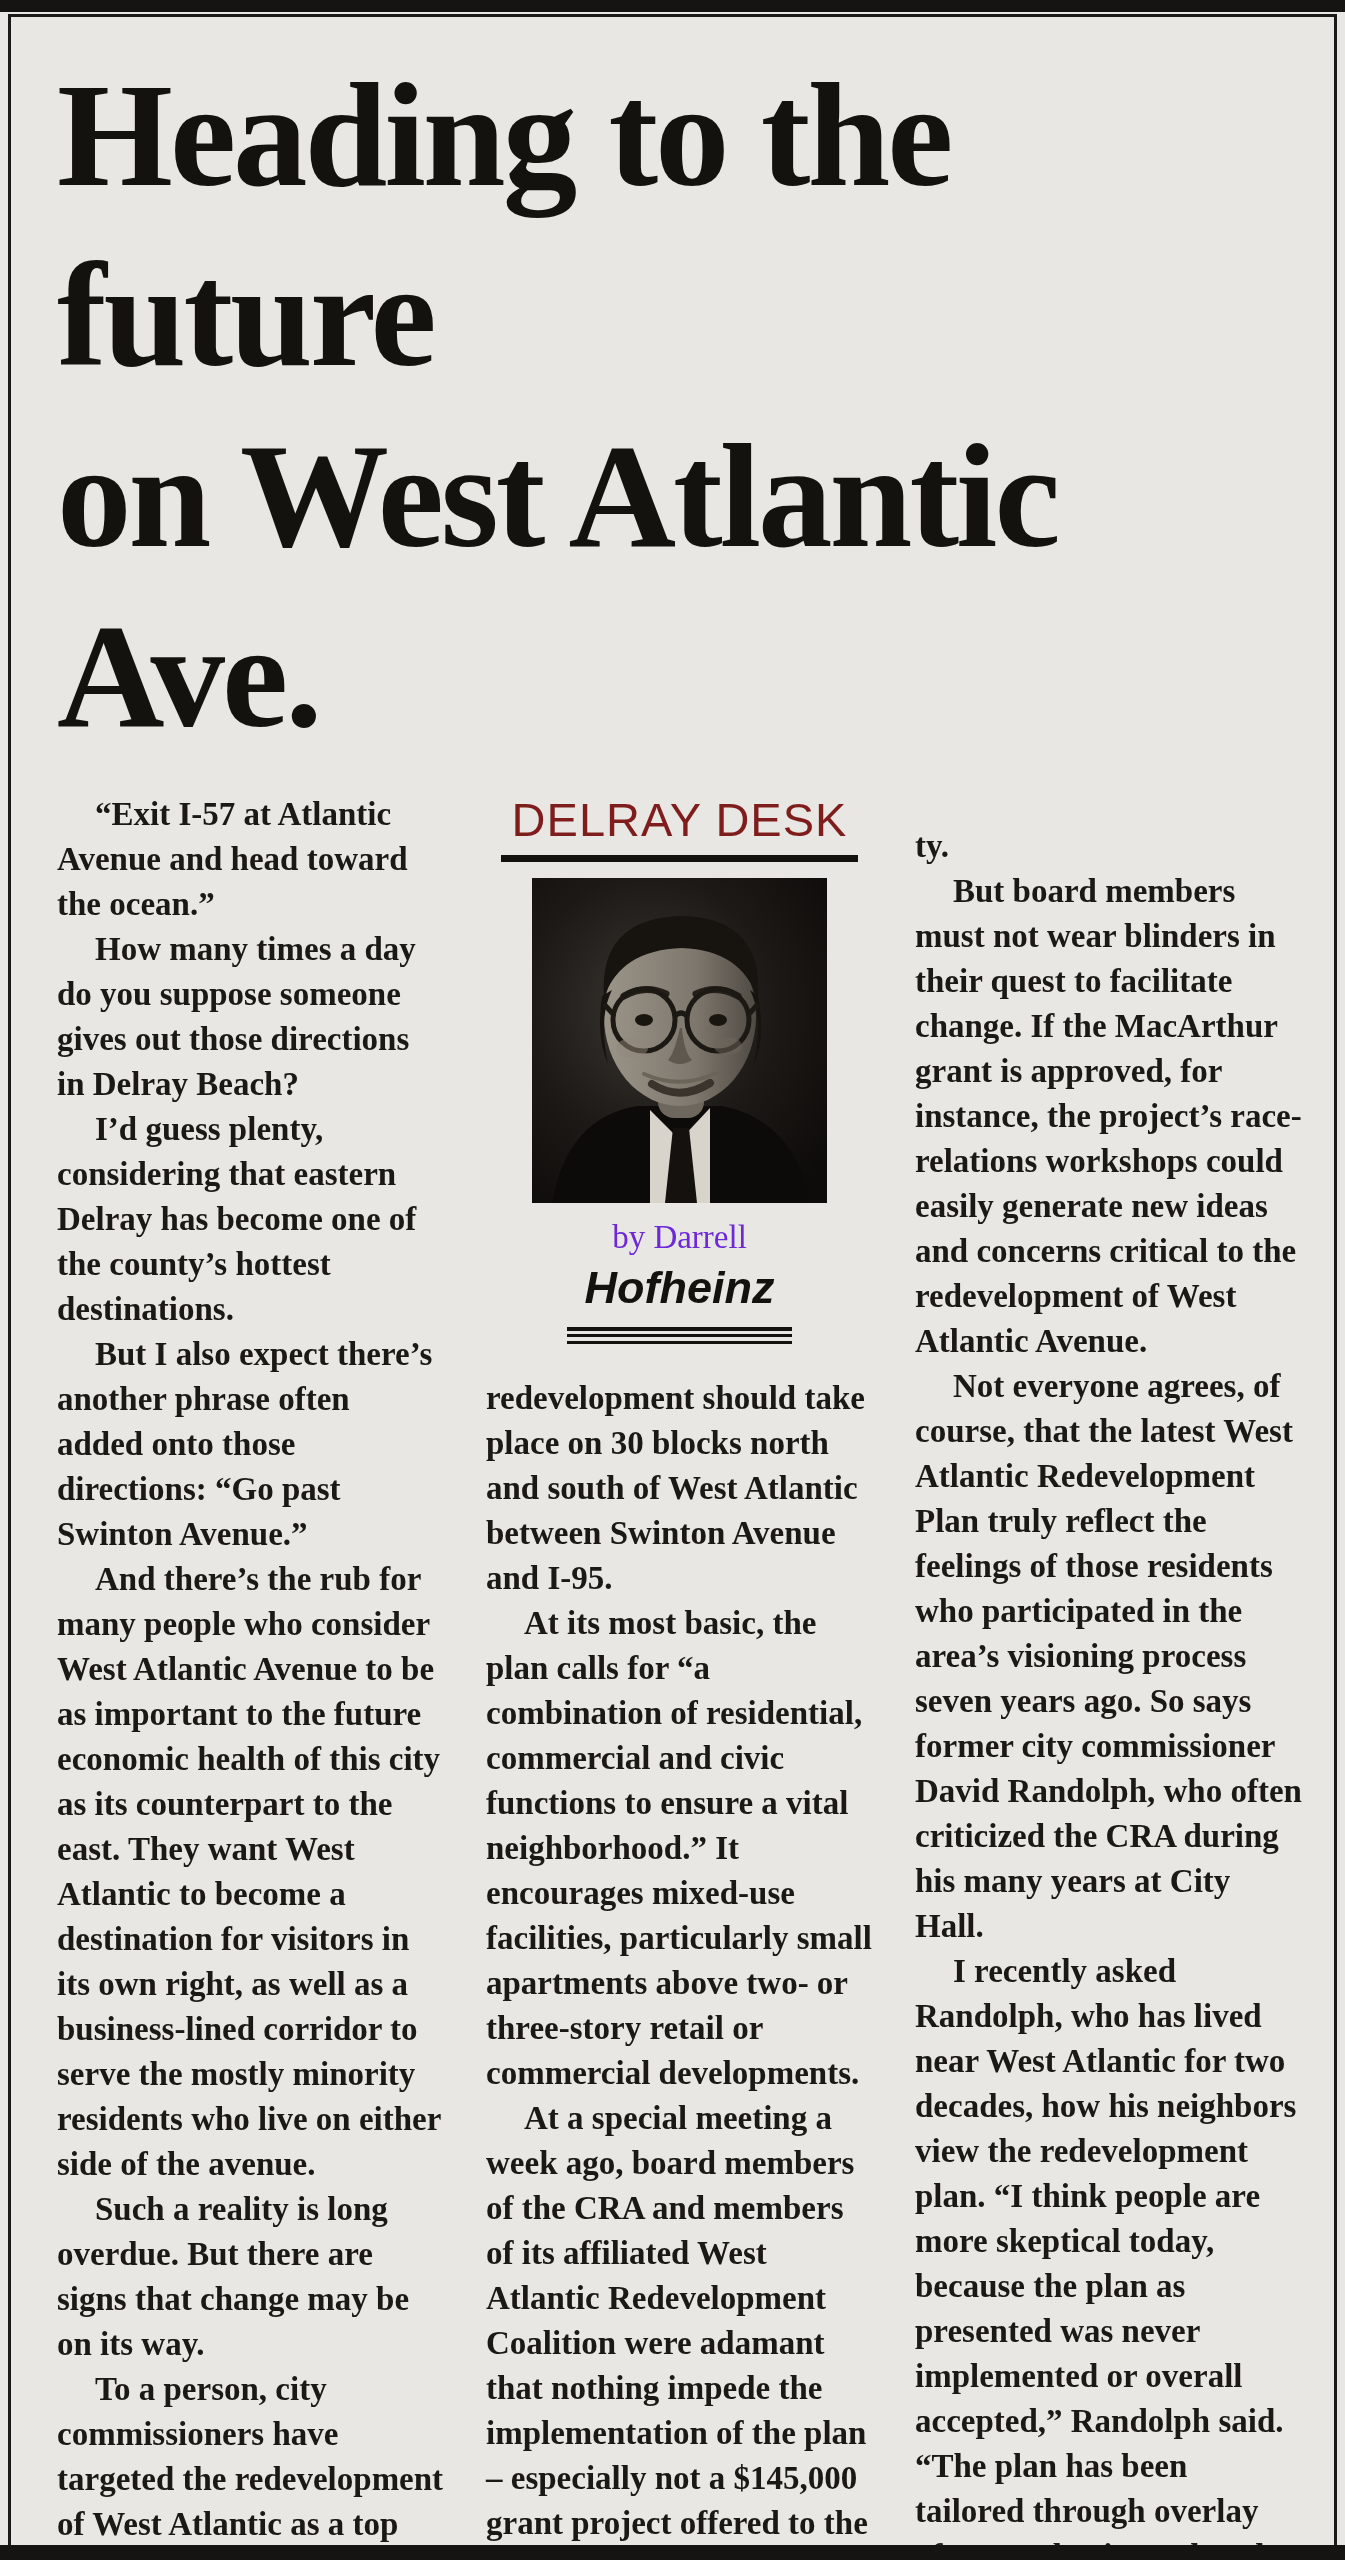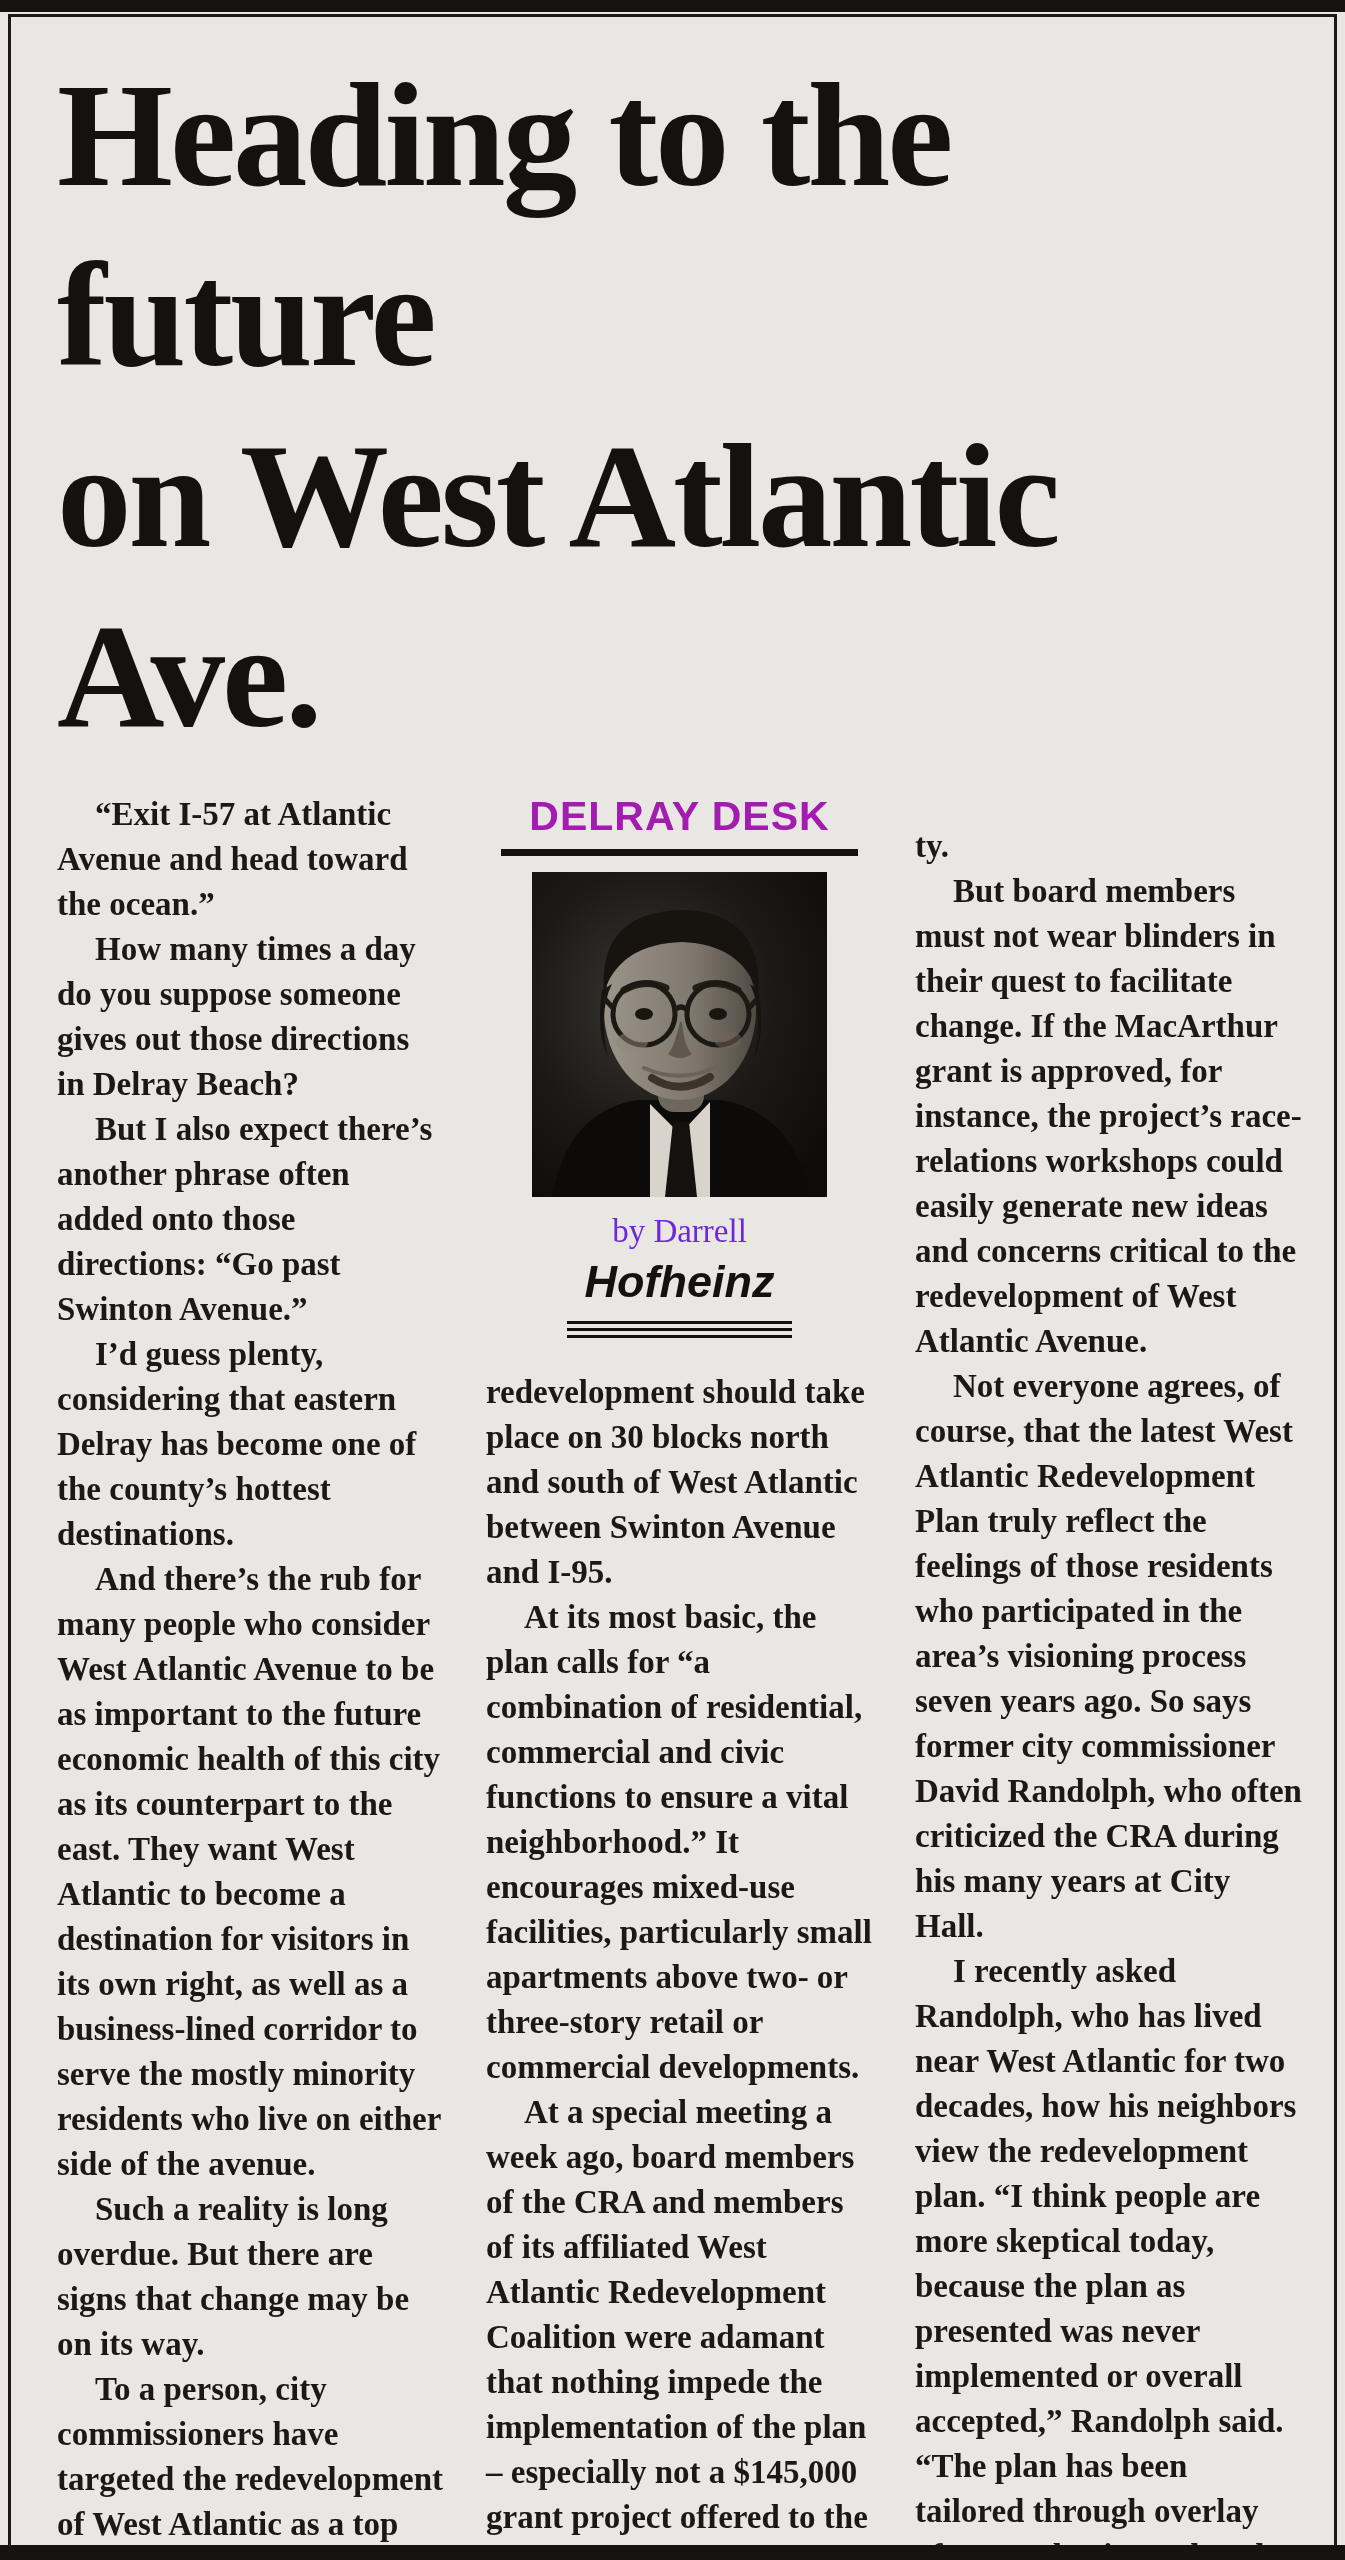--- a/index.html
+++ b/index.html
@@ -41,24 +41,24 @@
     text-align:left;
     color:#1b1916;
   }
   .col p{margin:0;}
   .col p.ind{text-indent:38px;}
   .col p.cont{text-indent:0;margin-top:32px;}
   
   .desk-box{margin:0 0 16px 0;text-align:center;}
   .desk-title{
     font-family:"Liberation Sans", sans-serif;
-    font-weight:700;
-    font-size:41px;
+    font-weight:400;
+    font-size:47px;
     letter-spacing:1px;
-    color:#a21caf;
+    color:#7f1d1d;
     line-height:1.0;
     padding-top:4px;
   }
   .desk-rule{
     height:7px;background:#14120f;
     width:92%;margin:12px auto 0 auto;
   }
   .desk-photo{
     width:295px;height:325px;
     margin:16px auto 0 auto;
@@ -88,22 +88,22 @@
   <h1 class="headline">
     <span class="hl-line">Heading to the future</span>
     <span class="hl-line">on West Atlantic Ave.</span>
   </h1>
 
   <div class="columns">
 
     <div class="col">
       <p class="ind">“Exit I-57 at Atlantic Avenue and head toward the ocean.”</p>
       <p class="ind">How many times a day do you suppose someone gives out those directions in Delray Beach?</p>
+      <p class="ind">I’d guess plenty, considering that eastern Delray has become one of the county’s hottest destinations.</p>
       <p class="ind">But I also expect there’s another phrase often added onto those directions: “Go past Swinton Avenue.”</p>
-      <p class="ind">I’d guess plenty, considering that eastern Delray has become one of the county’s hottest destinations.</p>
       <p class="ind">And there’s the rub for many people who consider West Atlantic Avenue to be as important to the future economic health of this city as its counterpart to the east. They want West Atlantic to become a destination for visitors in its own right, as well as a business-lined corridor to serve the mostly minority residents who live on either side of the avenue.</p>
       <p class="ind">Such a reality is long overdue. But there are signs that change may be on its way.</p>
       <p class="ind">To a person, city commissioners have targeted the redevelopment of West Atlantic as a top priority this year.</p>
 
     </div>
 
     <div class="col">
 
       <div class="desk-box">
         <div class="desk-title">DELRAY DESK</div>

